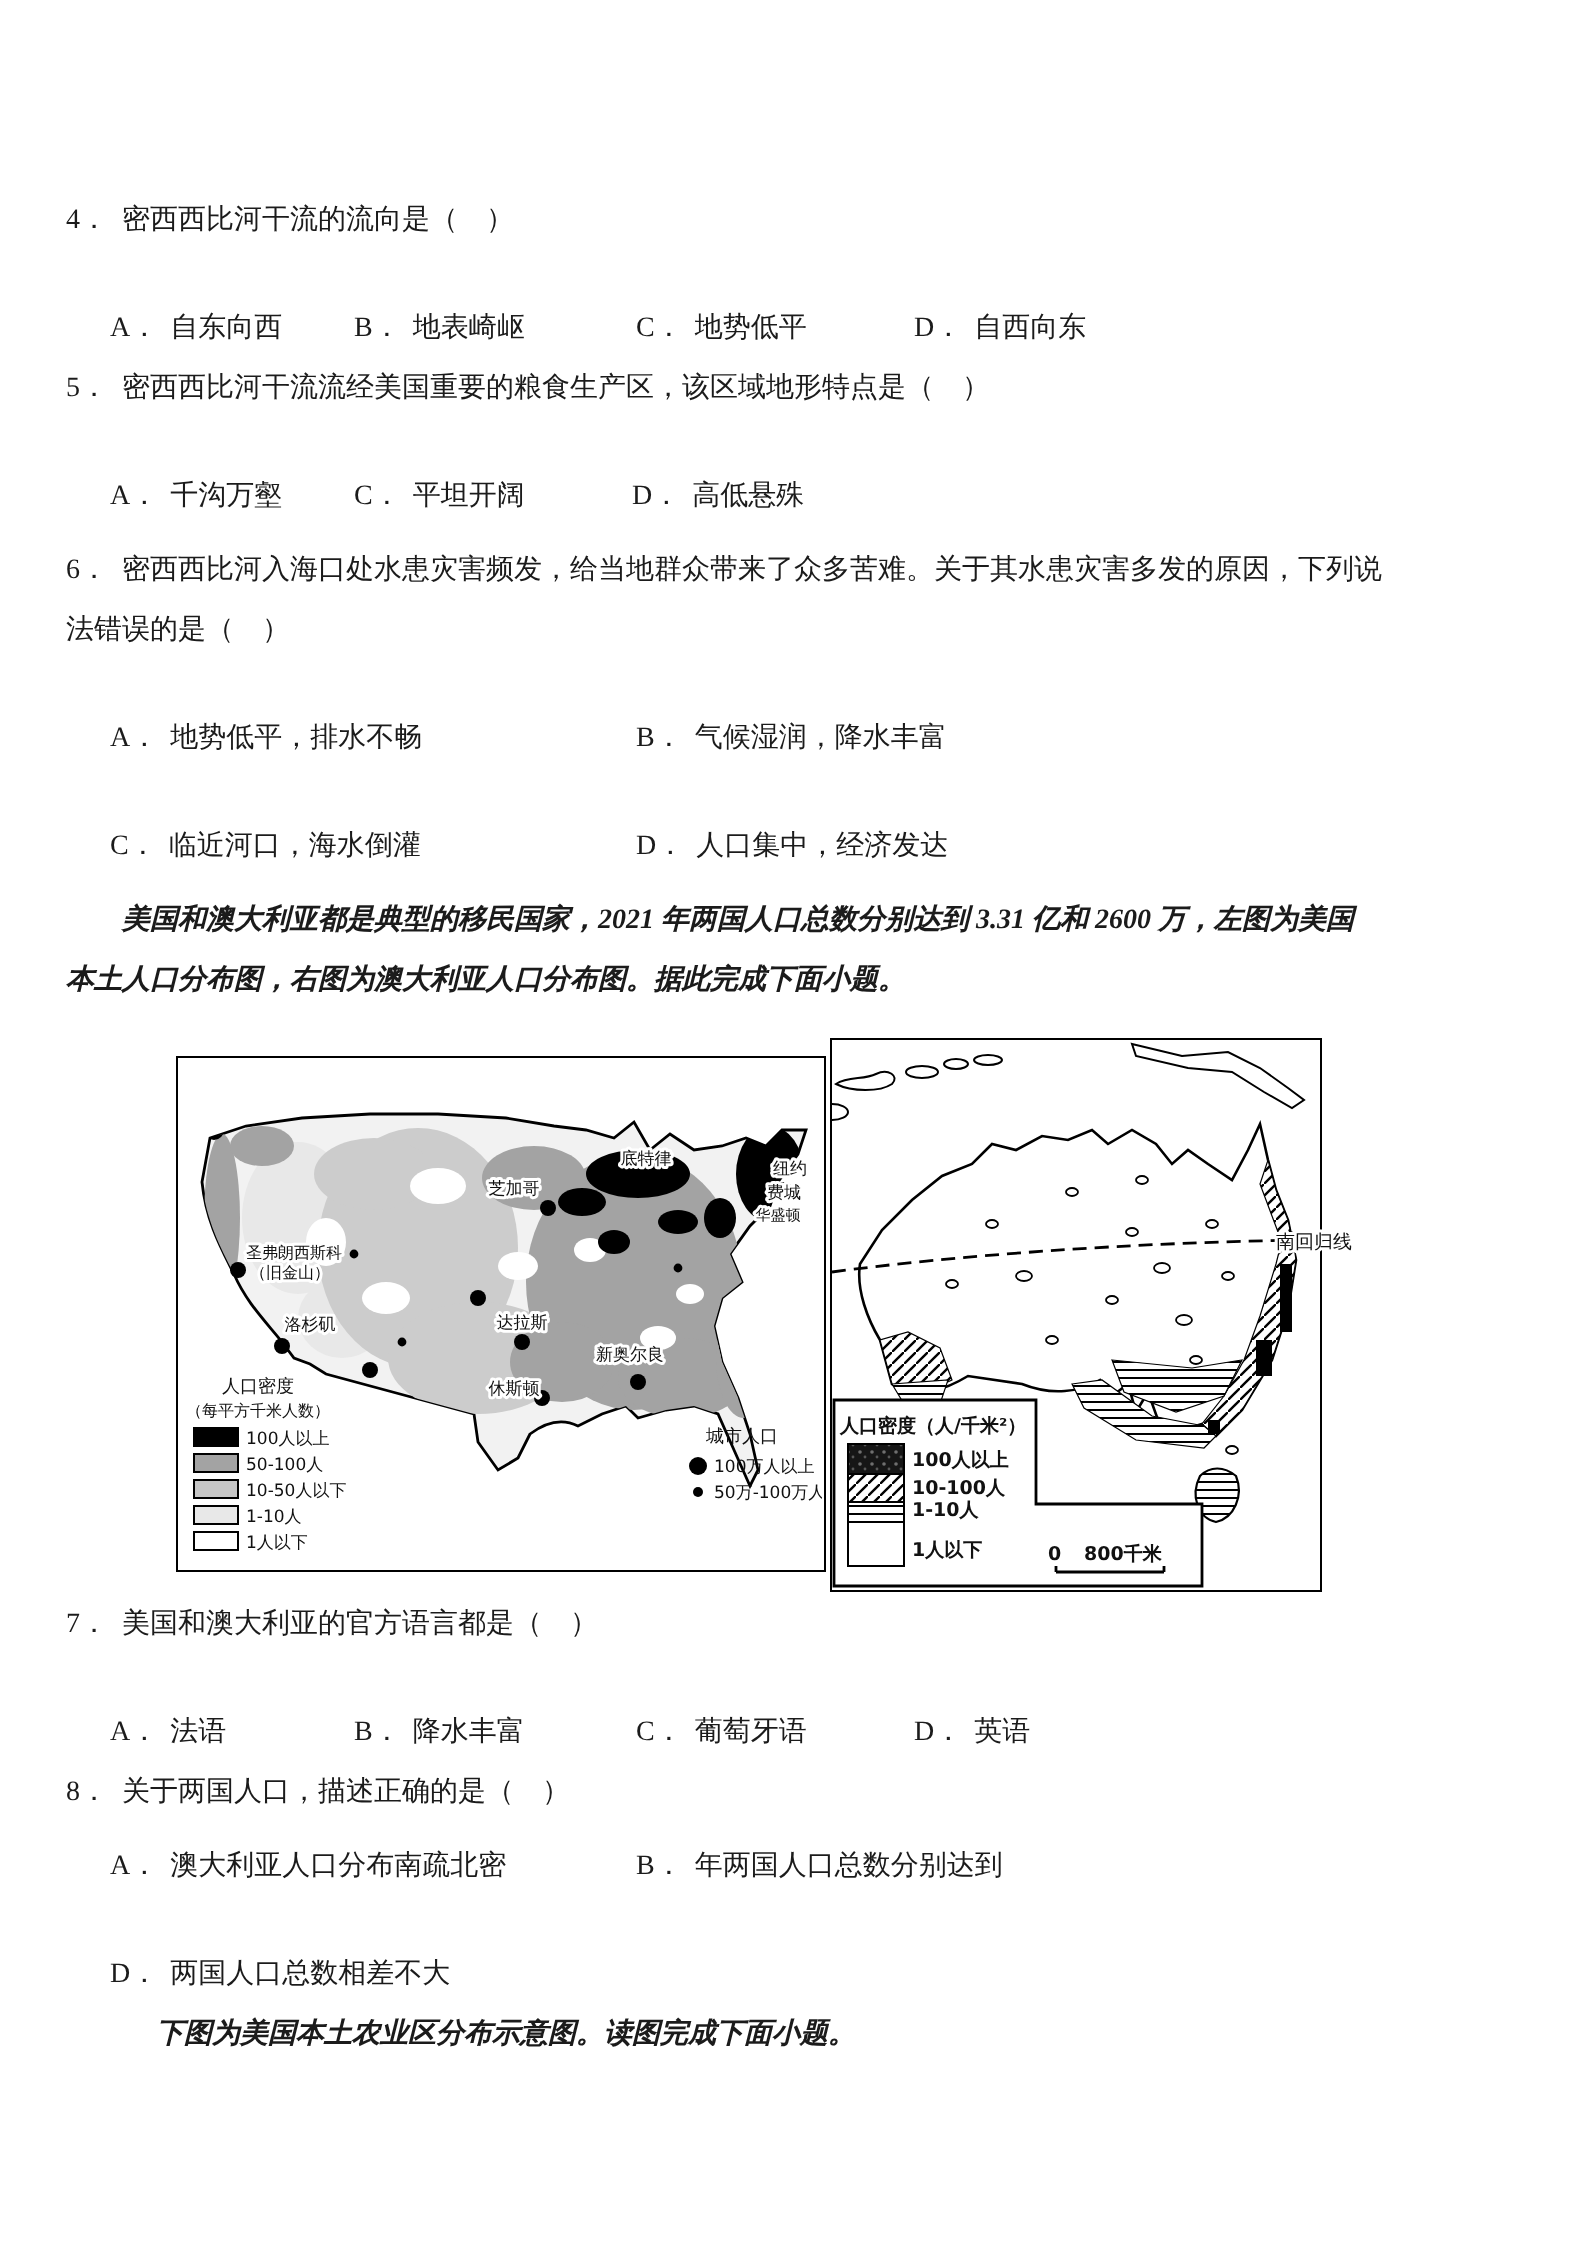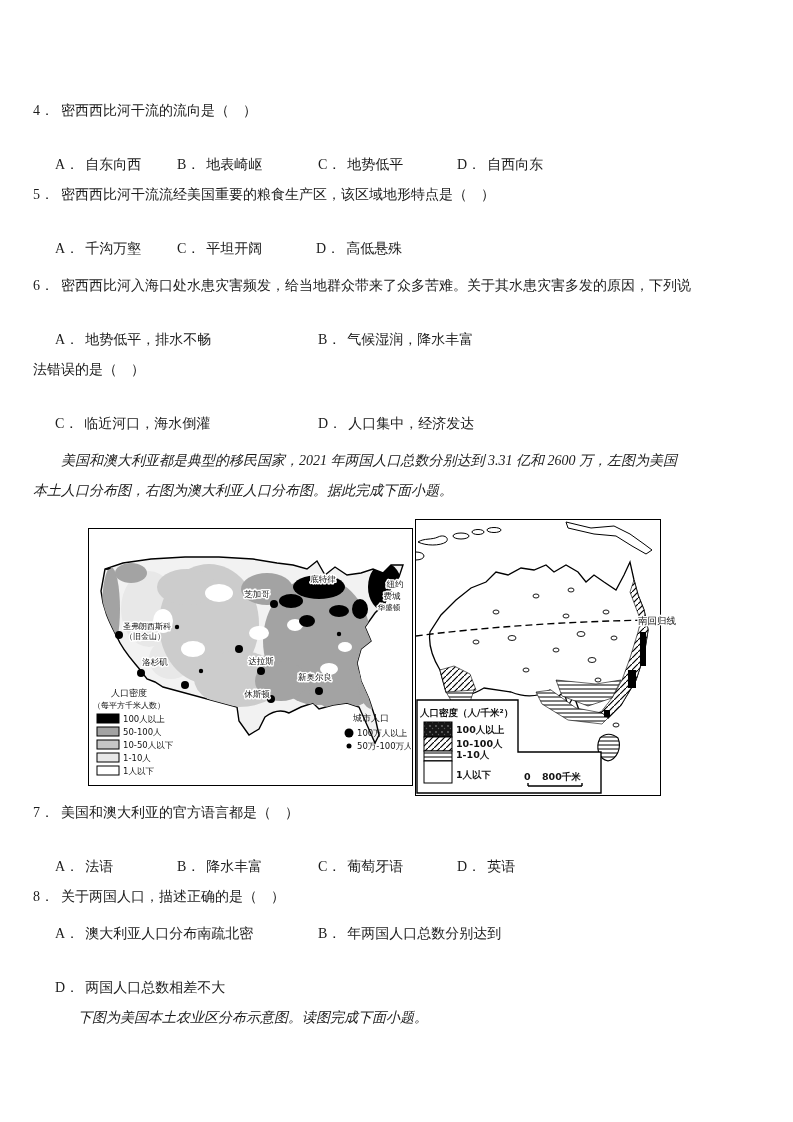--- a/index.html
+++ b/index.html
@@ -14,21 +14,21 @@
   .qnum { display:inline-block; margin-right:7px; }
   .olabel { display:inline-block; margin-right:6px; }
   .opts { display:flex; padding-left:22px;margin-top:24px; }
   .opts4 .o1 { width:122px; flex:none; }
   .opts4 .o2 { width:141px; flex:none; }
   .opts4 .o3 { width:139px; flex:none; }
   .opts4 .o4 { flex:1; }
   .opts2 .oA { width:263px; flex:none; }
   .opts2 .oB { flex:1; }
   .mt7 { margin-top:7px; }
-  .kai { font-style:italic; }
+  .kai { font-style:italic;font-weight:bold; }
   .indent2 { padding-left:28px; }
   .indent45 { padding-left:45px; }
   .figures { display:flex; align-items:flex-start; margin-left:55px; margin-top:13px; }
   .map-box { background:#fff; border:1.5px solid #000; }
   .us-box { width:325px; height:258px; margin-top:9px; }
   .au-box { width:246px; height:277px; margin-left:2px; }
   svg { display:block; }
   svg text { font-family:"DejaVu Sans","Liberation Sans",sans-serif; }
   .halo { paint-order:stroke; stroke:#ffffff; stroke-width:3px; stroke-linejoin:round; fill:#111; }
   .lgd  { fill:#111; }
@@ -54,26 +54,26 @@
   </div>
   <div class="line opts opts4">
     <span class="o1"><span class="olabel">A．</span><span>千沟万壑</span></span>
     <span class="o3"><span class="olabel">C．</span><span>平坦开阔</span></span>
     <span class="o4"><span class="olabel">D．</span><span>高低悬殊</span></span>
   </div>
 
   <div class="line mt7">
     <span class="qnum">6．</span><span>密西西比河入海口处水患灾害频发，给当地群众带来了众多苦难。关于其水患灾害多发的原因，下列说</span>
   </div>
+  <div class="line">
+    <span>法错误的是（　）</span>
+  </div>
   <div class="line opts opts2">
     <span class="oA"><span class="olabel">A．</span><span>地势低平，排水不畅</span></span>
     <span class="oB"><span class="olabel">B．</span><span>气候湿润，降水丰富</span></span>
-  </div>
-  <div class="line">
-    <span>法错误的是（　）</span>
   </div>
   <div class="line opts opts2">
     <span class="oA"><span class="olabel">C．</span><span>临近河口，海水倒灌</span></span>
     <span class="oB"><span class="olabel">D．</span><span>人口集中，经济发达</span></span>
   </div>
 
   <div class="line kai indent2 mt7">美国和澳大利亚都是典型的移民国家，2021 年两国人口总数分别达到 3.31 亿和 2600 万，左图为美国</div>
   <div class="line kai">本土人口分布图，右图为澳大利亚人口分布图。据此完成下面小题。</div>
 
   <div class="figures">

